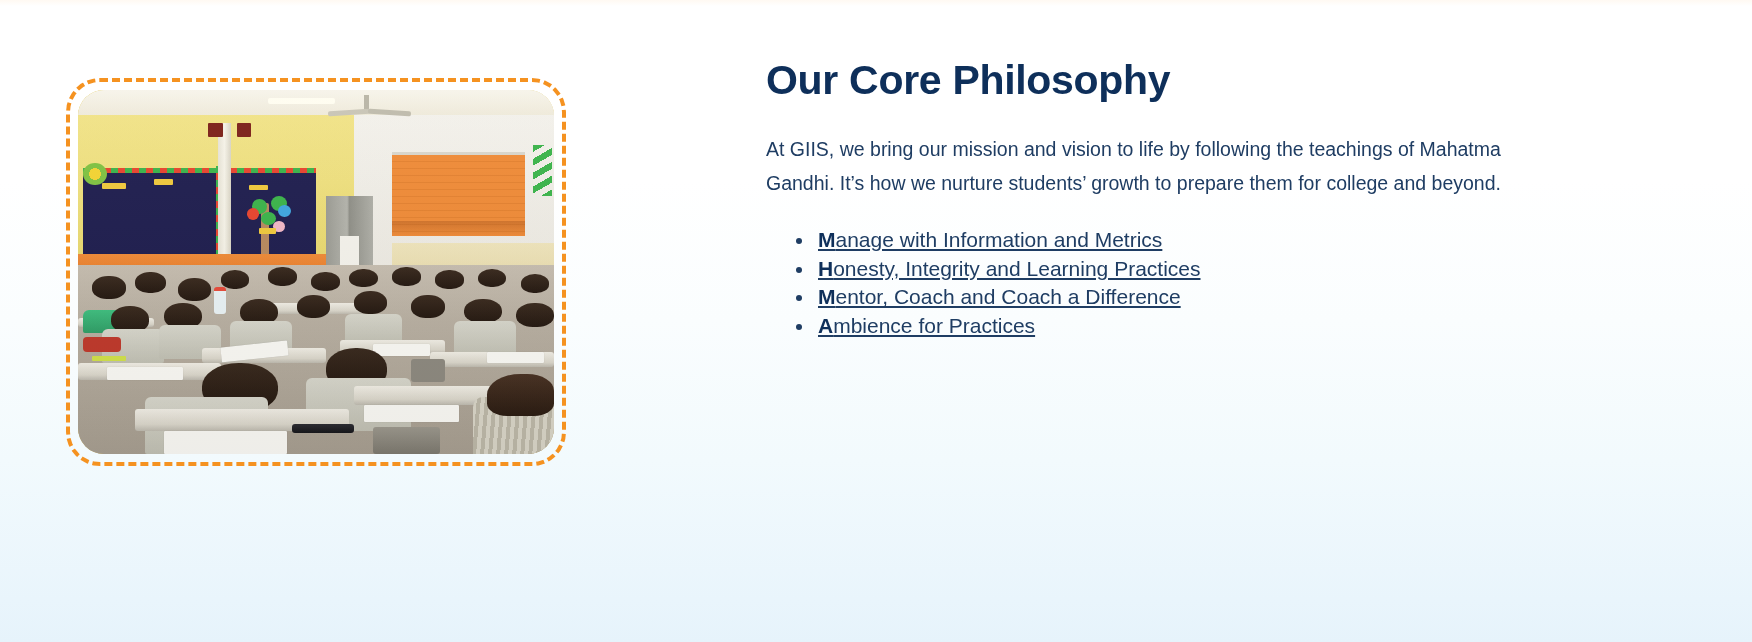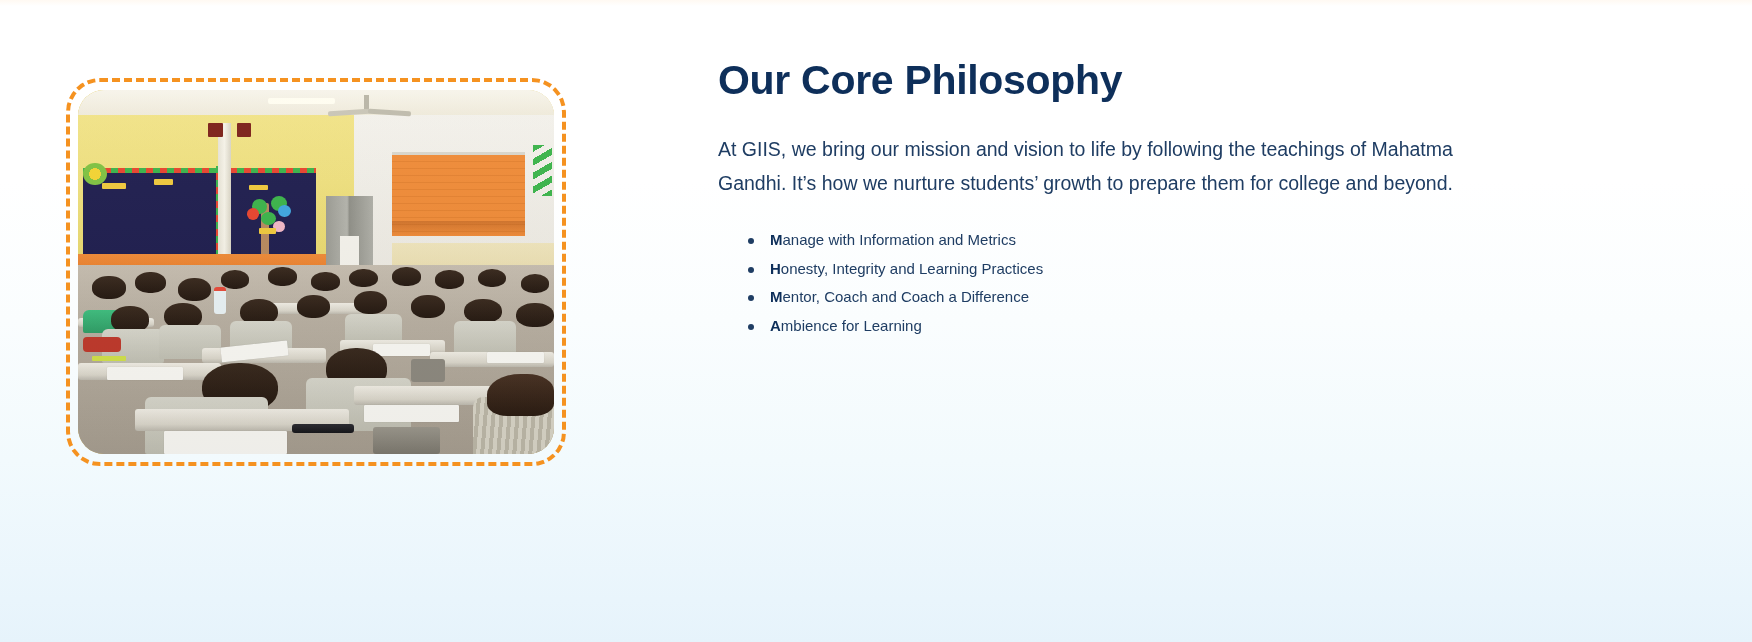--- a/index.html
+++ b/index.html
@@ -23,20 +23,21 @@
     color: #1B3A5C;
     -webkit-font-smoothing: antialiased;
   }
 
   .section {
     position: relative;
     width: 1752px;
     height: 642px;
     display: flex;
     align-items: flex-start;
+    gap: 48px;
   }
 
   
   .media-col {
     width: 700px;
     flex: 0 0 700px;
     padding-left: 66px;
     padding-top: 78px;
   }
 
@@ -264,24 +265,25 @@
   .para.intro { margin-bottom: 10px; }
 
   .beliefs {
     list-style: none;
     margin-top: 6px;
     padding-left: 30px;
   }
 
   .beliefs li {
     position: relative;
-    font-size: 15px;
+    font-size: 21px;
     line-height: 28.5px;
     color: #1F3D63;
     padding-left: 22px;
+    text-decoration: underline;
   }
 
   .beliefs li::before {
     content: "";
     position: absolute;
     left: 0;
     top: 12px;
     width: 6px;
     height: 6px;
     background: #1F3D63;
@@ -412,18 +414,18 @@
       <li>
         <b>M</b><span>anage with Information and Metrics</span>
       </li>
       <li>
         <b>H</b><span>onesty, Integrity and Learning Practices</span>
       </li>
       <li>
         <b>M</b><span>entor, Coach and Coach a Difference</span>
       </li>
       <li>
-        <b>A</b><span>mbience for Learning</span>
+        <b>A</b><span>mbience for Practices</span>
       </li>
     </ul>
   </div>
 
 </div>
 
 </body></html>

